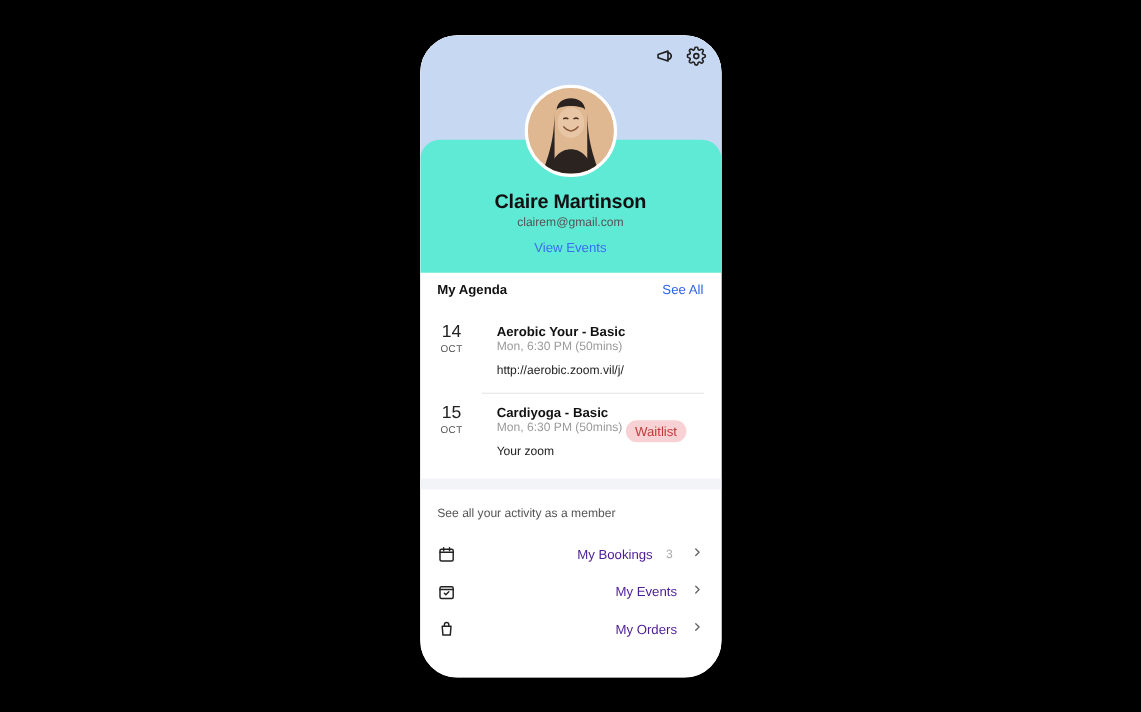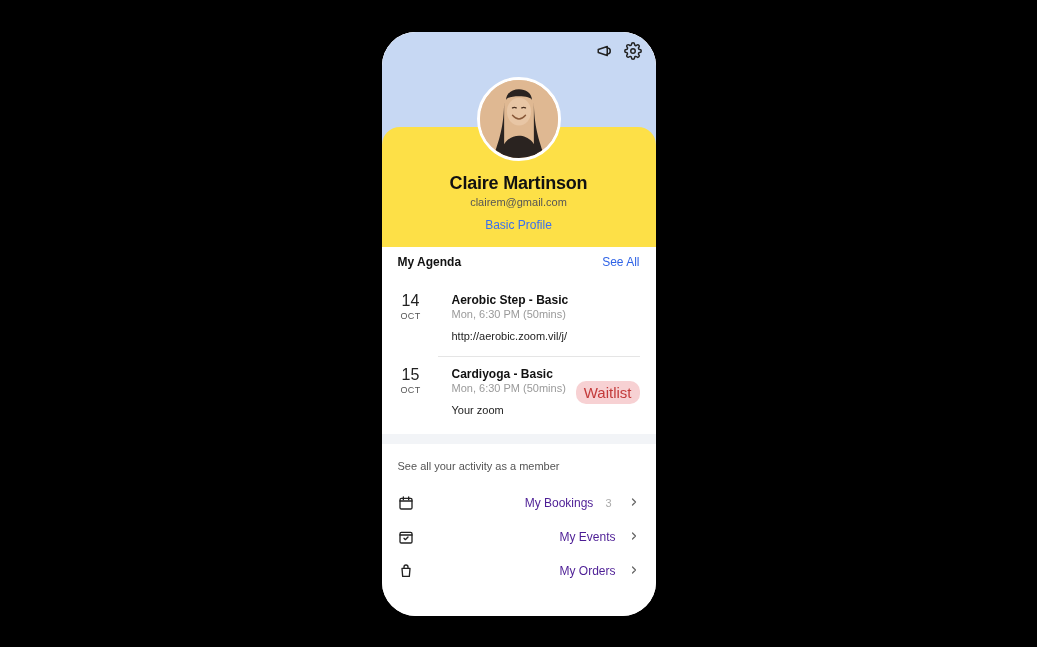--- a/index.html
+++ b/index.html
@@ -48,21 +48,21 @@
       display: flex;
       align-items: center;
       justify-content: center;
       color: #222;
       cursor: pointer;
     }
 
     .card-top {
       position: relative;
       margin-top: -20px;
-      background: #fde047;
+      background: #5eead4;
       border-top-left-radius: 18px;
       border-top-right-radius: 18px;
       padding-top: 46px;
     }
 
     .avatar-wrap {
       width: 84px;
       height: 84px;
       border-radius: 50%;
       position: absolute;
@@ -165,25 +165,25 @@
       color: #9a9a9a;
       margin-top: 1px;
     }
     .agenda-link {
       font-size: 11px;
       color: #222;
       margin-top: 10px;
     }
     .badge {
       position: absolute;
-      right: 0;
+      right: 16px;
       top: 14px;
       background: #f7d1d3;
       color: #c33a3a;
-      font-size: 15px;
+      font-size: 12px;
       padding: 3px 8px;
       border-radius: 10px;
       font-weight: 500;
     }
 
     .gap-strip {
       height: 10px;
       background: #f2f4f7;
       margin-top: 4px;
     }
@@ -270,37 +270,37 @@
           <path d="M58 22 C58 50 64 66 68 78 L58 84 L58 30 Z" fill="#2a2320"></path>
           <path d="M35 38 Q42 46 49 38" stroke="#8a5a3a" stroke-width="1.5" fill="none" stroke-linecap="round"></path>
           <path d="M35 30 Q37 29 39 30" stroke="#4a3020" stroke-width="1.5" fill="none" stroke-linecap="round"></path>
           <path d="M45 30 Q47 29 49 30" stroke="#4a3020" stroke-width="1.5" fill="none" stroke-linecap="round"></path>
         </svg>
       </div>
 
       <div class="profile-meta">
         <div class="profile-name">Claire Martinson</div>
         <div class="profile-email">clairem@gmail.com</div>
-        <a class="view-profile">Basic Profile</a>
+        <a class="view-profile">View Events</a>
       </div>
     </div>
 
     <div class="section">
       <div class="agenda-header">
         <h3>My Agenda</h3>
         <a class="see-all">See All</a>
       </div>
 
       <div class="agenda-item">
         <div class="date-col">
           <div class="date-day">14</div>
           <div class="date-month">OCT</div>
         </div>
         <div class="agenda-body">
-          <div class="agenda-title">Aerobic Step - Basic</div>
+          <div class="agenda-title">Aerobic Your - Basic</div>
           <div class="agenda-sub">Mon, 6:30 PM (50mins)</div>
           <div class="agenda-link">http://aerobic.zoom.vil/j/</div>
         </div>
       </div>
 
       <div class="divider"></div>
 
       <div class="agenda-item">
         <div class="date-col">
           <div class="date-day">15</div>

